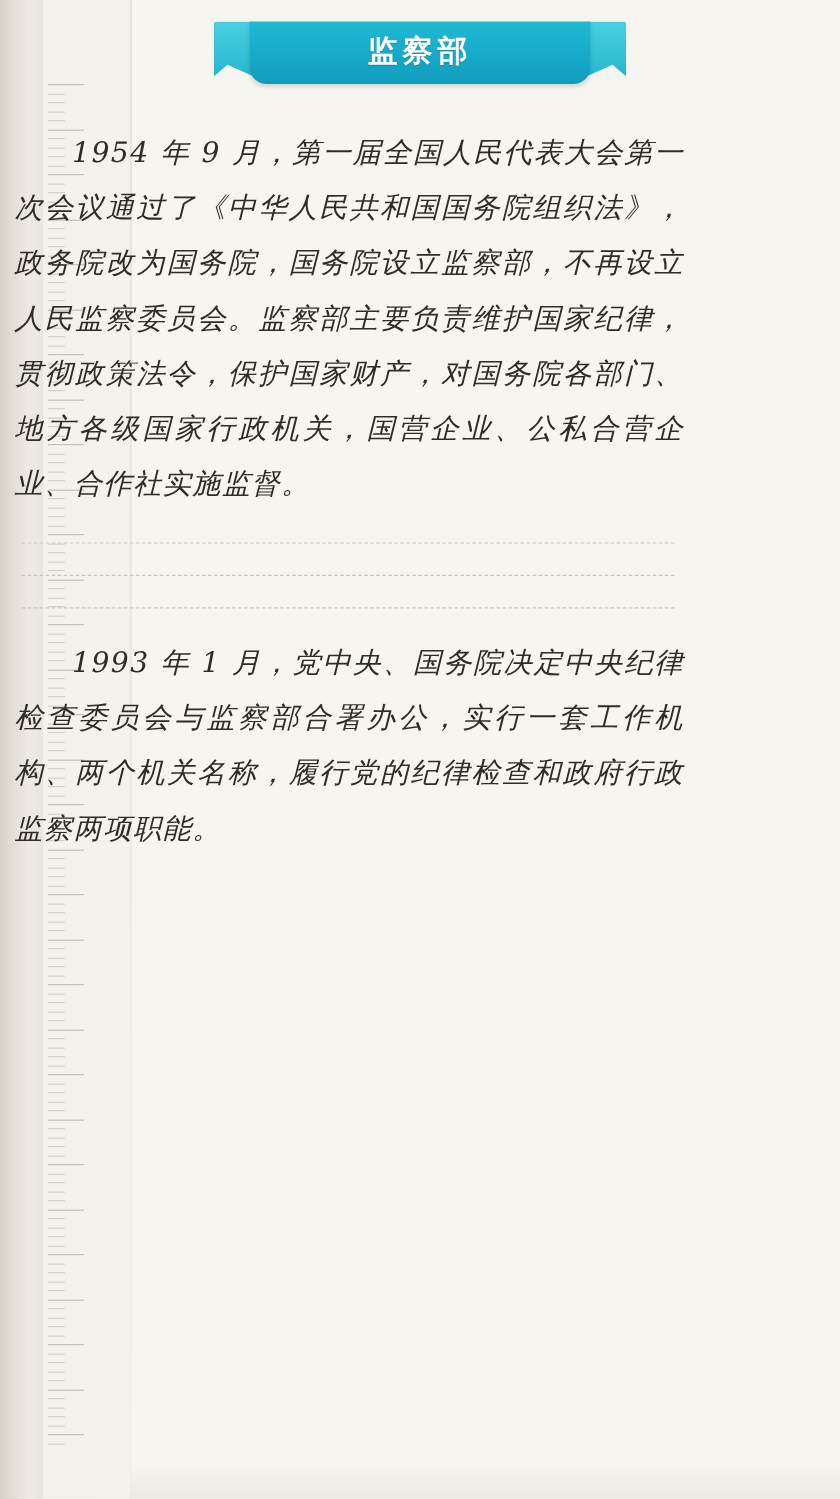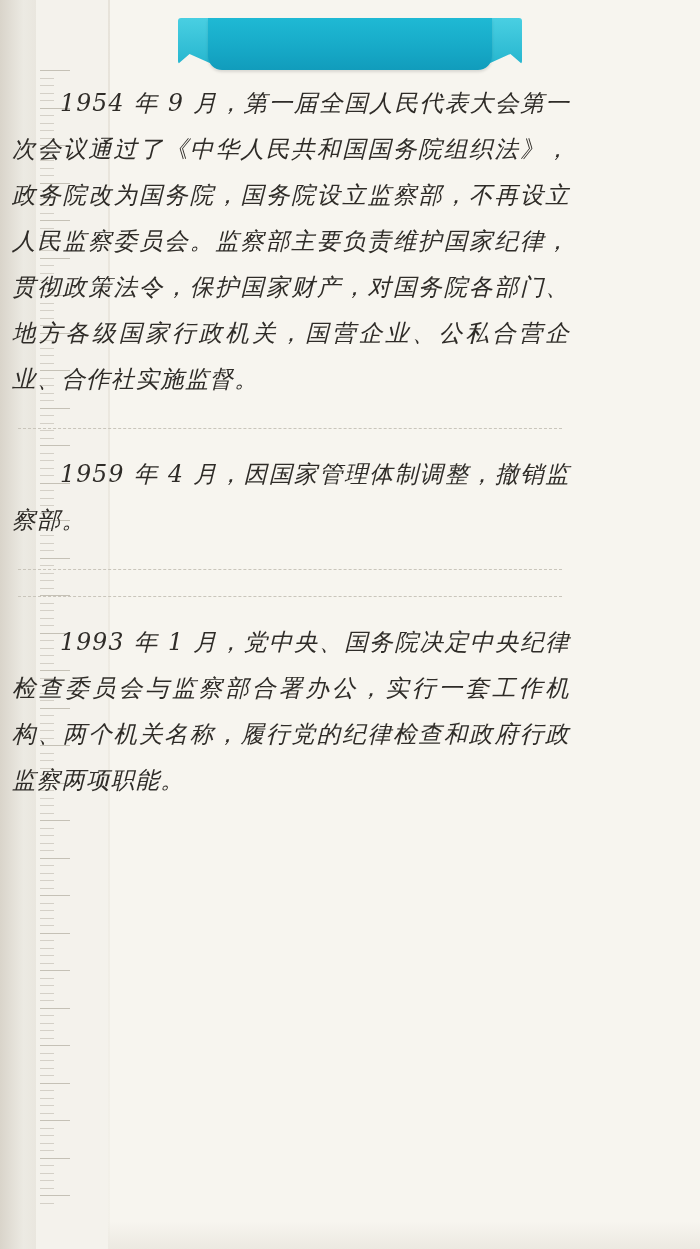--- a/index.html
+++ b/index.html
@@ -128,21 +128,21 @@
     font-weight: bold;
     letter-spacing: 4px;
     font-family: "DejaVu Sans", "Liberation Sans", sans-serif;
     text-shadow: 0 1px 1px rgba(0,0,0,.18);
   }
 
   
   .content {
     position: absolute;
     left: 0;
-    top: 80px;
+    top: 104px;
     width: 592px;
     padding: 0 22px 0 10px;
     box-sizing: border-box;
   }
   .para {
     color: #2f2c28;
     font-size: 23.5px;
     line-height: 46px;
     text-indent: 48px;
     letter-spacing: 1.2px;
@@ -334,33 +334,31 @@
   </div>
 
   <div class="sheet">
     <div class="sheet-inner-line"></div>
   </div>
 
   <div class="ribbon">
     <div class="ribbon-tail left"></div>
     <div class="ribbon-tail right"></div>
     <div class="ribbon-body"></div>
+    <div class="ribbon-title">监察部</div>
   </div>
 
   <div class="content">
 
     <div class="block">
       <p class="para">1954 年 9 月，第一届全国人民代表大会第一次会议通过了《中华人民共和国国务院组织法》，政务院改为国务院，国务院设立监察部，不再设立人民监察委员会。监察部主要负责维护国家纪律，贯彻政策法令，保护国家财产，对国务院各部门、地方各级国家行政机关，国营企业、公私合营企业、合作社实施监督。</p>
     </div>
 
     <div class="divider"></div>
 
-    <div class="block">
-      <p class="para">1959 年 4 月，因国家管理体制调整，撤销监察部。</p>
-    </div>
 
     <div class="divider"></div>
 
 
     <div class="divider"></div>
 
     <div class="block">
       <p class="para">1993 年 1 月，党中央、国务院决定中央纪律检查委员会与监察部合署办公，实行一套工作机构、两个机关名称，履行党的纪律检查和政府行政监察两项职能。</p>
     </div>
 

